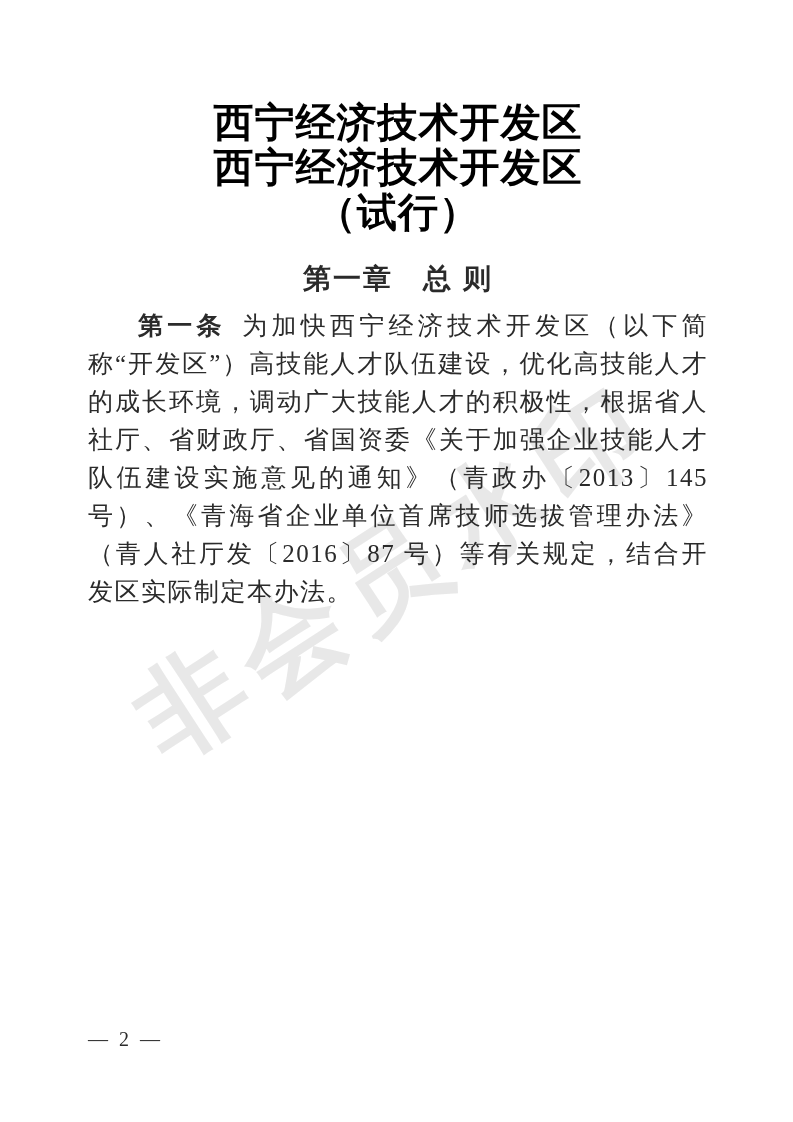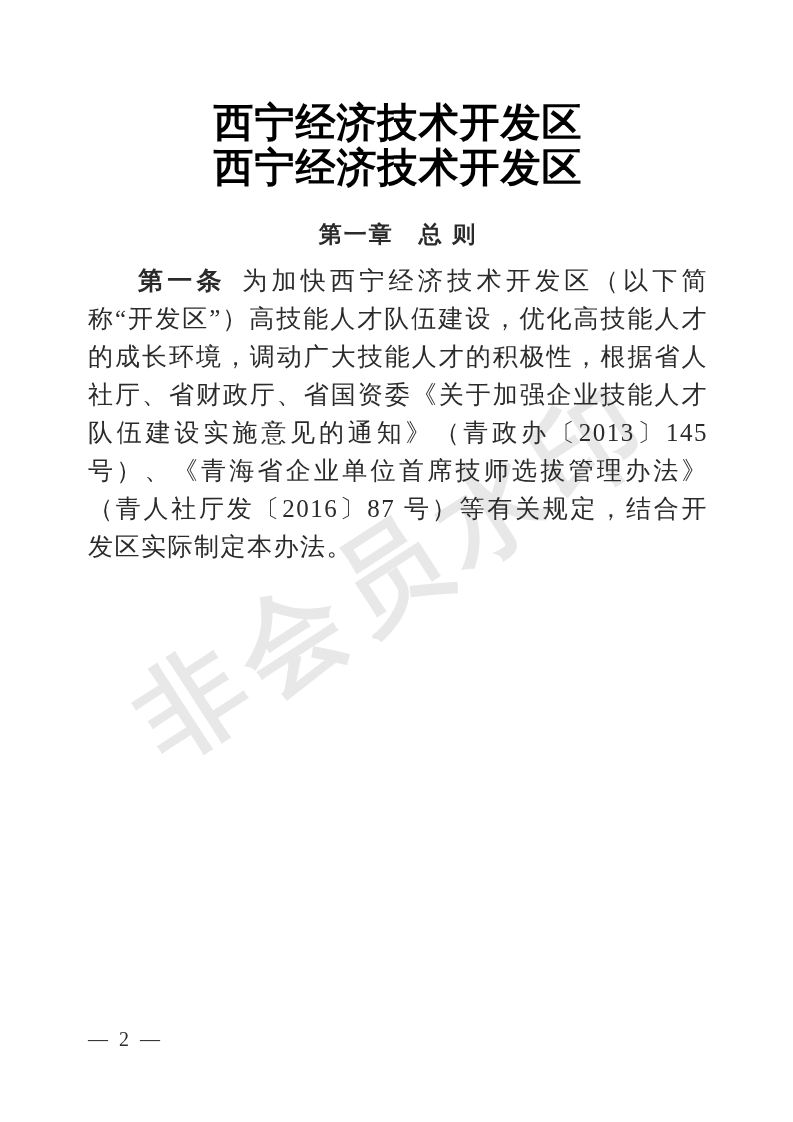--- a/index.html
+++ b/index.html
@@ -53,21 +53,21 @@
     color: #000000;
     letter-spacing: 1px;
   }
   .title-line {
     display: block;
   }
   .chapter-heading {
     margin: 29px 0 0 0;
     text-align: center;
     font-family: "Liberation Sans", "DejaVu Sans", sans-serif;
-    font-size: 23px;
+    font-size: 28px;
     line-height: 30px;
     font-weight: 700;
     color: #2a2a2a;
     letter-spacing: 2px;
   }
   .body-text {
     margin-top: 13px;
     font-size: 25px;
     line-height: 38px;
     color: #2b2b2b;
@@ -97,20 +97,21 @@
 
 <div class="page">
 
   <div class="watermark">非会员水印</div>
 
   <div class="content">
 
     <h1 class="doc-title">
       <span class="title-line">西宁经济技术开发区</span>
       <span class="title-line">西宁经济技术开发区</span>
+      <span class="title-line">（试行）</span>
     </h1>
 
     <h2 class="chapter-heading">第一章　总 则</h2>
 
     <div class="body-text">
 
       <p class="article"><span class="article-label">第一条</span><span>为加快西宁经济技术开发区（以下简称“开发区”）高技能人才队伍建设，优化高技能人才的成长环境，调动广大技能人才的积极性，根据省人社厅、省财政厅、省国资委《关于加强企业技能人才队伍建设实施意见的通知》（青政办〔2013〕145号）、《青海省企业单位首席技师选拔管理办法》（青人社厅发〔2016〕87 号）等有关规定，结合开发区实际制定本办法。</span></p>
 
 
 

